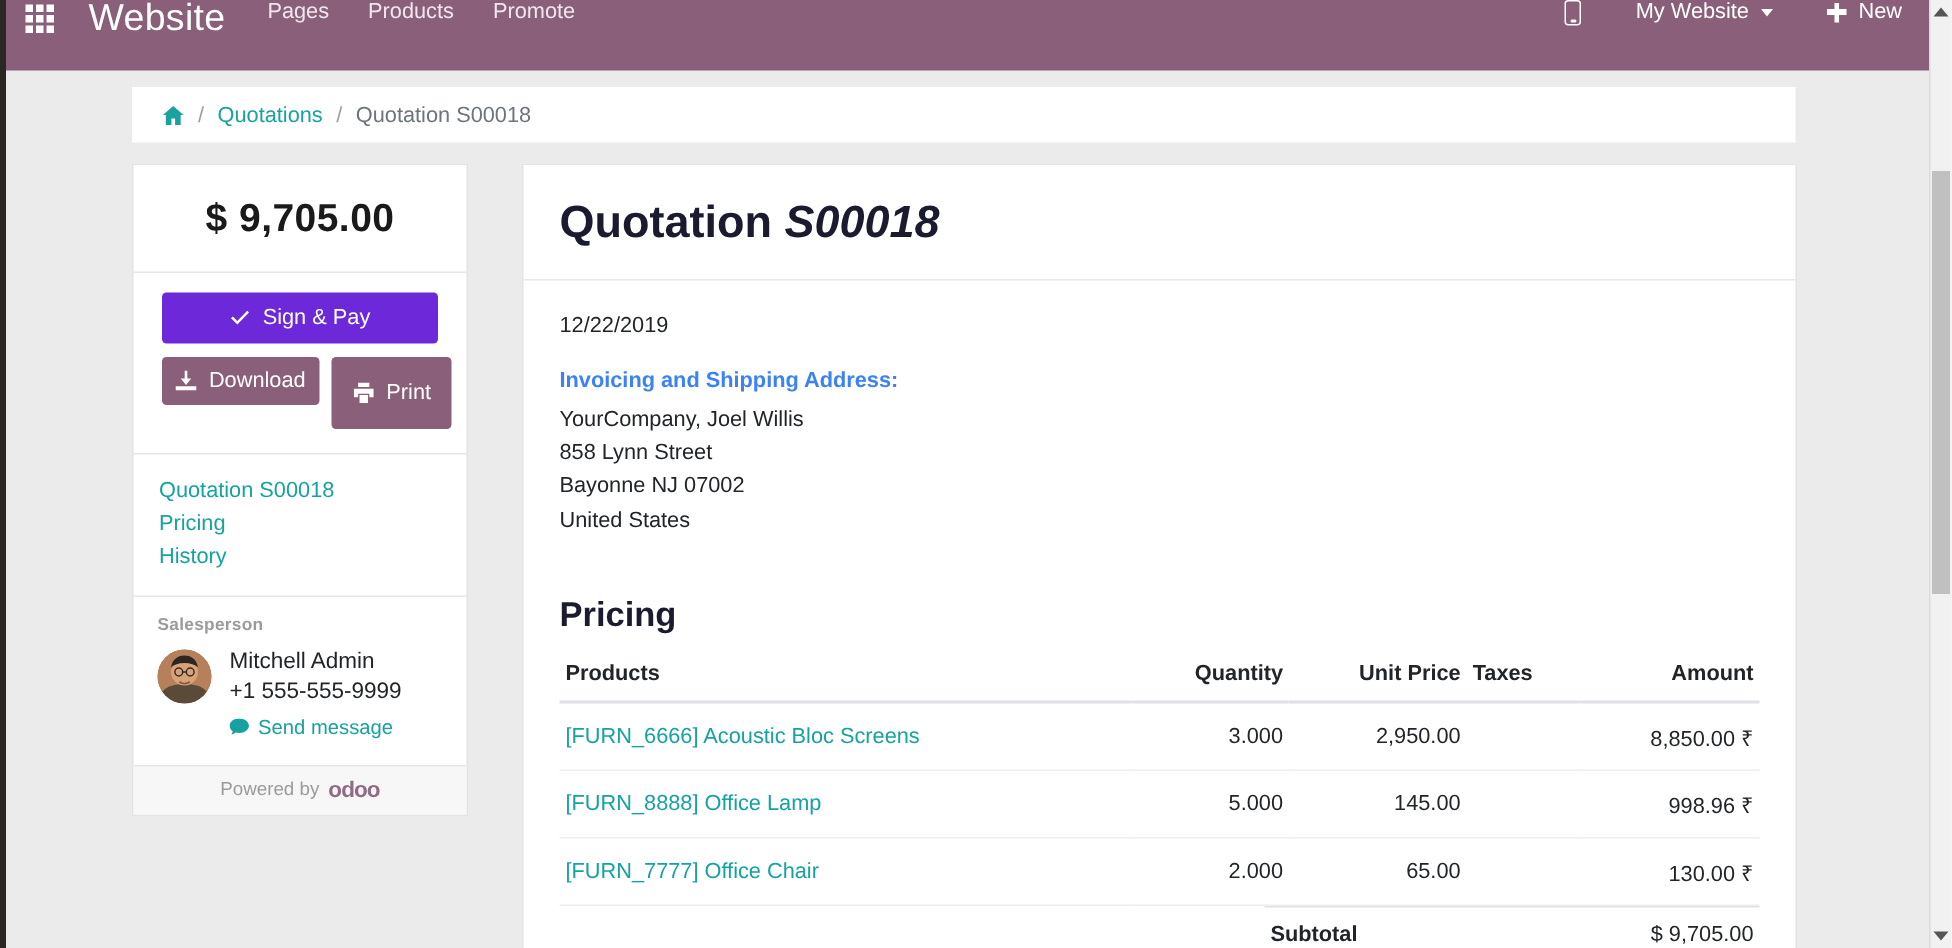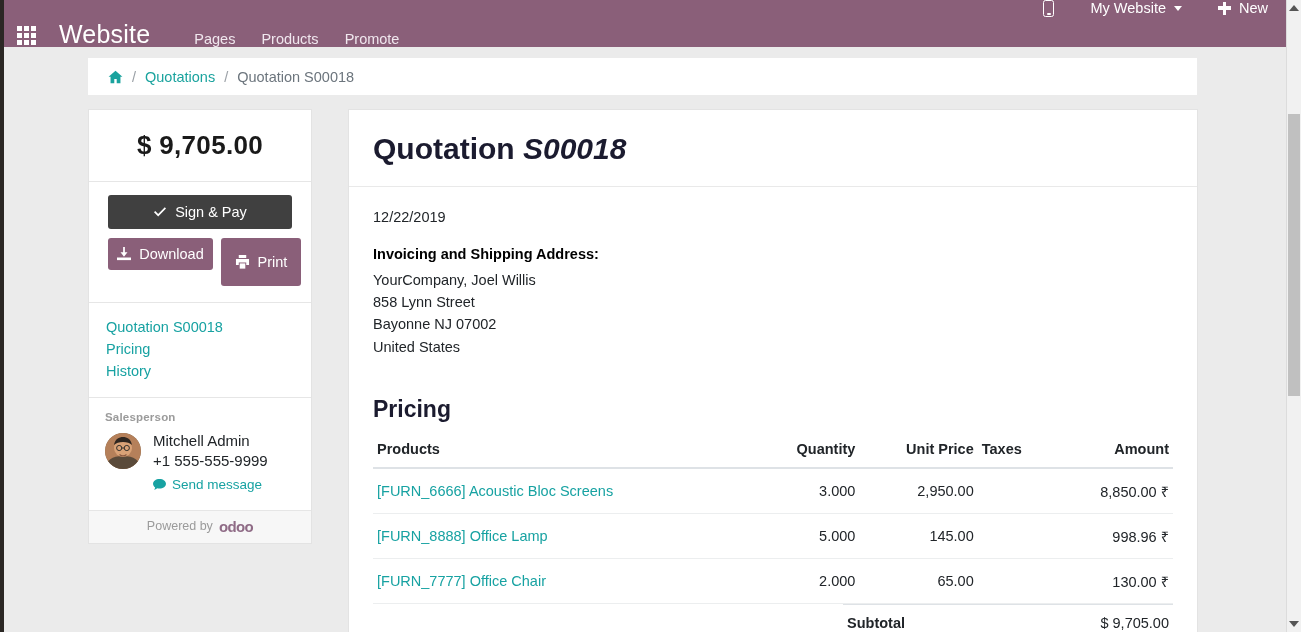--- a/index.html
+++ b/index.html
@@ -35,21 +35,21 @@
     width: 1286px;
     height: 47px;
     background: #8a5f79;
     display: flex;
     align-items: stretch;
     z-index: 40;
   }
 
   .nav-left {
     display: flex;
-    align-items: flex-end;
+    align-items: flex-start;
     padding-left: 14px;
   }
 
   .apps-grid {
     width: 24px; height: 24px;
     display: grid;
     grid-template-columns: repeat(3, 5px);
     grid-template-rows: repeat(3, 5px);
     gap: 2px;
     justify-content: center;
@@ -64,21 +64,21 @@
     font-weight: 400;
     margin-left: 21px;
     letter-spacing: .2px;
     cursor: pointer;
     line-height: 1;
   }
 
   .nav-menu {
     display: flex;
     align-items: center;
-    margin-left: 44px;
+    margin-left: 28px;
     gap: 26px;
   }
   .nav-menu a {
     color: #f0e7ee;
     font-size: 14.5px;
     text-decoration: none;
     cursor: pointer;
     white-space: nowrap;
   }
 
@@ -234,21 +234,21 @@
     color: #ffffff;
     cursor: pointer;
     display: inline-flex;
     align-items: center;
     justify-content: center;
     gap: 8px;
   }
   .btn-signpay {
     width: 100%;
     height: 34px;
-    background: #404040;
+    background: #6d28d9;
     margin-bottom: 9px;
   }
   .btn-row { display: flex; gap: 8px; }
   .btn-download { background: #8a5f79; height: 32px; flex: 0 0 105px; }
   .btn-print { background: #8a5f79; height: 48px; flex: 0 0 80px; }
 
   .sb-links {
     border-top: 1px solid #e6e6e6;
     padding: 13px 0 15px 17px;
   }
@@ -319,21 +319,21 @@
   .main-title {
     font-size: 30px;
     font-weight: bold;
     color: #1b1b2f;
   }
   .main-title em { font-style: italic; font-weight: bold; }
 
   .main-body { padding: 22px 24px 0; }
 
   .doc-date { font-size: 14.5px; color: #212529; margin-bottom: 21px; }
-  .addr-label { font-size: 14.5px; font-weight: bold; color: #000000; margin-bottom: 7px; }
+  .addr-label { font-size: 14.5px; font-weight: bold; color: #3b82f6; margin-bottom: 7px; }
   .addr-line { font-size: 14.5px; color: #212529; line-height: 1.53; }
 
   .pricing-title {
     font-size: 23px;
     font-weight: bold;
     color: #1b1b2f;
     margin: 38px 0 10px;
   }
 
   table.pricing {

